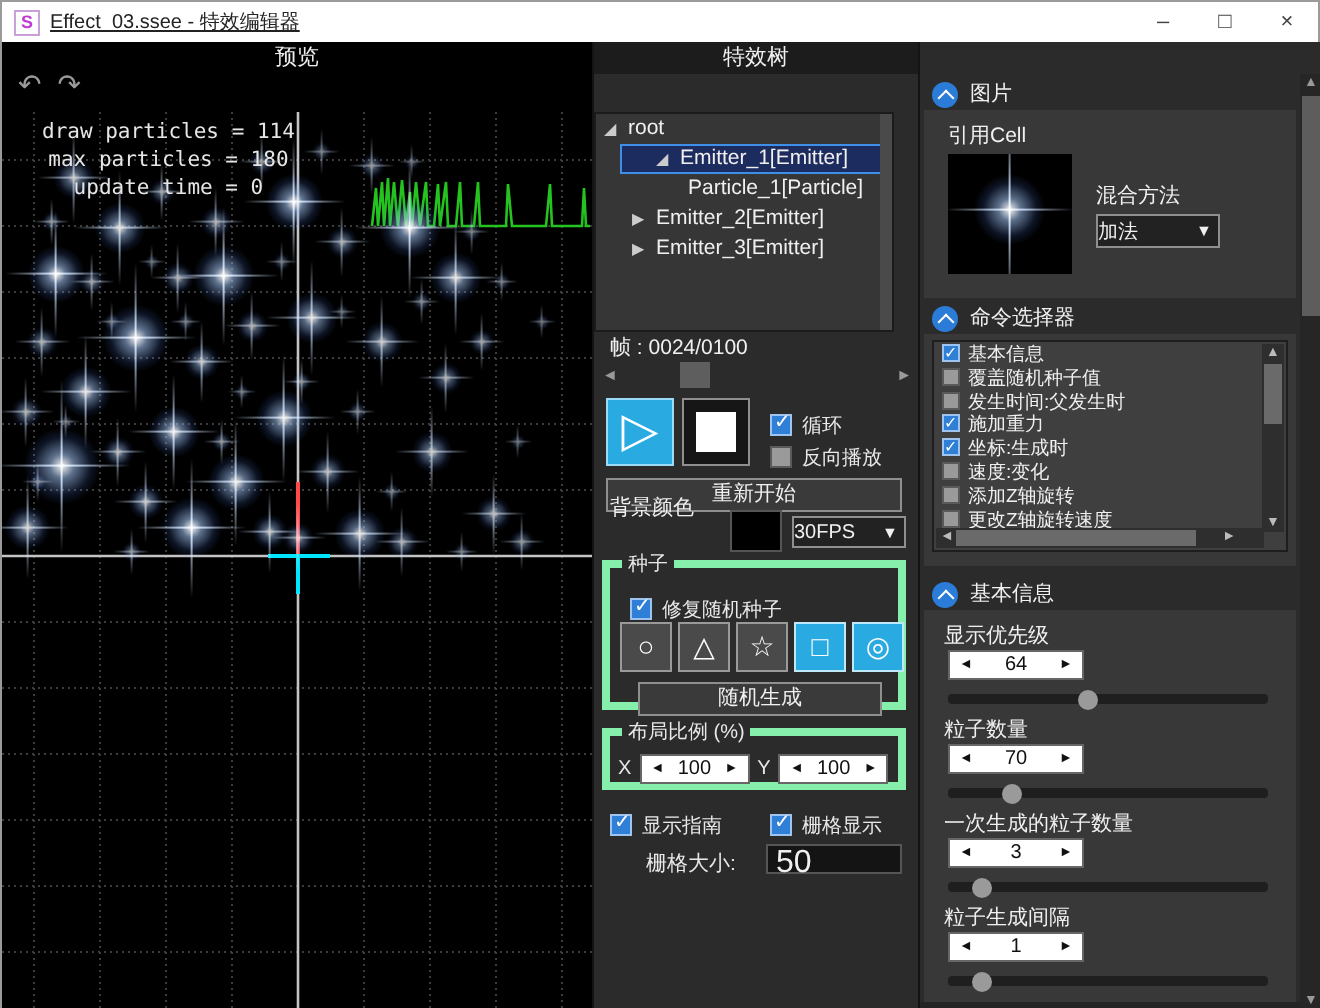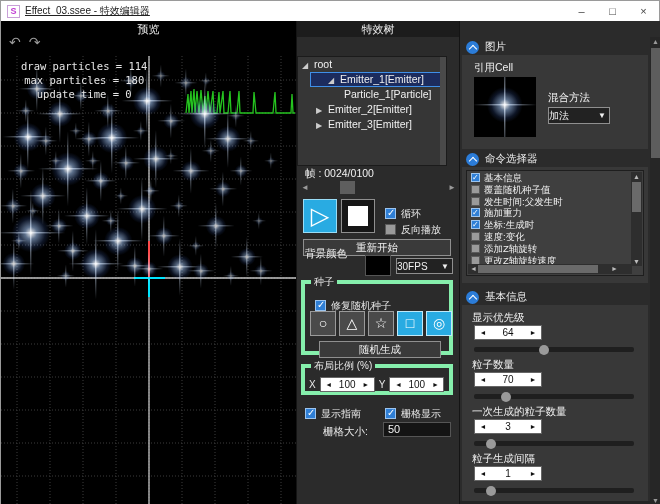--- a/index.html
+++ b/index.html
@@ -108,21 +108,21 @@
     color:#fff; font-size:14px; line-height:23px; text-align:center; cursor:default; }
   .shape-btn.sel { background:#29abe2; border-color:#bfe9f8; }
   .random-btn { position:absolute; left:14px; top:52px; width:122px; height:17px; line-height:15px; }
   .layout-box { left:4px; top:338px; width:152px; height:36px; }
   .layout-inner { position:absolute; left:4px; top:4px; display:flex; align-items:center; gap:4px; }
   .axis-label { font-size:10px; color:#e8e8e8; }
   .guides-row1 { position:absolute; left:8px; top:382px; }
   .guides-row2 { position:absolute; left:88px; top:382px; }
   .gridsize-label { position:absolute; left:26px; top:404px; font-size:10.5px; color:#e8e8e8; }
   .gridsize-input { position:absolute; left:86px; top:401px; width:68px; height:15px;
-    background:#141414; border:1px solid #555; color:#f0f0f0; font-size:11px; padding-left:4px; }
+    background:#141414; border:1px solid #555; color:#f0f0f0; font-size:16px; padding-left:4px; }
 
   
   .help-btn { position:absolute; right:3px; top:2px; width:12px; height:12px;
     background:#e8e8e8; color:#333; font-size:9px; line-height:12px; font-weight:bold;
     cursor:default; }
   .sections { position:absolute; left:0; top:16px; width:190px; height:468px; overflow:hidden; }
   .sec-header { position:absolute; left:0; width:190px; height:16px; display:flex;
     align-items:center; background:#2b2b2b; }
   .chev-btn { width:13px; height:13px; border-radius:50%; background:#2b7cd8;
     margin:0 6px 0 6px; position:relative; cursor:default; }

